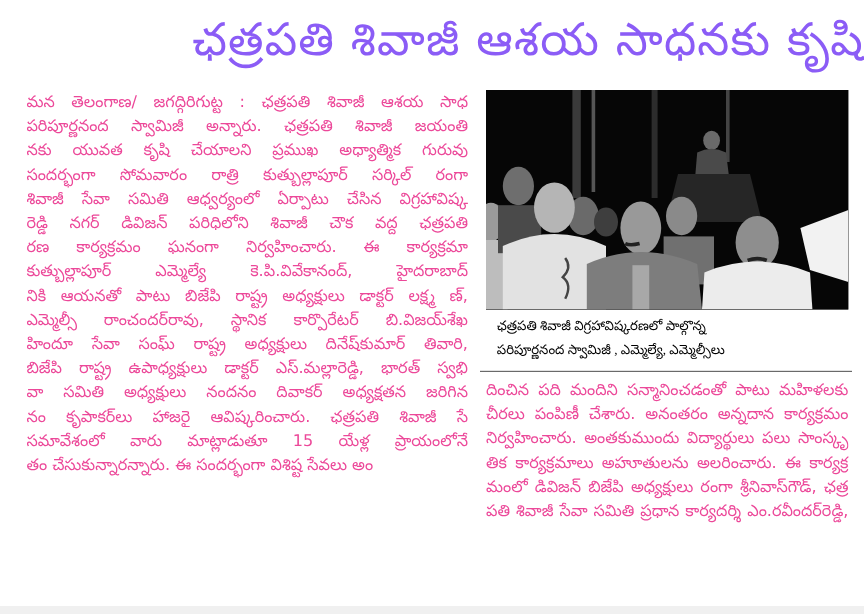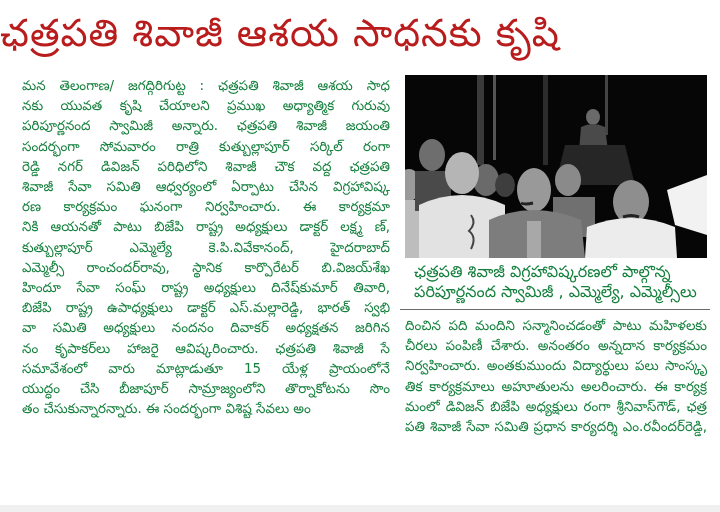--- a/index.html
+++ b/index.html
@@ -5,82 +5,81 @@
   html, body { margin: 0; padding: 0; }
   body {
     width: 720px; height: 512px; overflow: hidden;
     background: #ffffff;
     font-family: "DejaVu Sans", sans-serif;
     color: #1a1a1a;
     position: relative;
   }
   .headline {
     position: absolute; left: 0; top: 4px; width: 720px; height: 58px;
-    text-align: left;
+    text-align: right;
     font-size: 38px; line-height: 58px;
-    font-weight: normal; color: #b91c1c;
+    font-weight: normal; color: #8b5cf6;
     letter-spacing: 1px;
     white-space: nowrap;
   }
   .col {
     position: absolute;
     font-size: 13.4px;
     line-height: 20.2px;
-    color: #15803d;
+    color: #ec4899;
   }
   .col .line {
     display: block; white-space: nowrap;
     text-align: justify; text-align-last: justify;
     overflow: hidden;
   }
   .col .line.last { text-align-last: left; }
   .col-left { left: 22px; top: 76px; width: 368px; }
   .col-right { left: 405px; top: 316px; width: 302px; }
 
   .photo {
     position: absolute; left: 405px; top: 75px; width: 302px; height: 183px;
     background: #050505; overflow: hidden;
   }
   .photo svg { display: block; }
   .caption {
     position: absolute; left: 414px; top: 262px; width: 290px;
-    font-size: 16px; line-height: 20px; color: #15803d;
+    font-size: 11px; line-height: 20px; color: #000000; font-family: Liberation Serif, serif;
   }
   .caption .line { display: block; white-space: nowrap; }
   .divider {
     position: absolute; left: 400px; top: 309px; width: 310px; height: 1px;
     background: #6a6a6a;
   }
   .bottom-band {
     position: absolute; left: 0; top: 505px; width: 720px; height: 7px;
     background: #f0f0f0;
   }
 </style>
 </head>
 <body>
 
 <div class="headline">ఛత్రపతి శివాజీ ఆశయ సాధనకు కృషి</div>
 
 <div class="col col-left" id="leftcol">
     <span class="line">మన తెలంగాణ/ జగద్గిరిగుట్ట : ఛత్రపతి శివాజీ ఆశయ సాధ</span>
+    <span class="line">పరిపూర్ణనంద స్వామిజీ అన్నారు. ఛత్రపతి శివాజీ జయంతి</span>
     <span class="line">నకు యువత కృషి చేయాలని ప్రముఖ అధ్యాత్మిక గురువు</span>
-    <span class="line">పరిపూర్ణనంద స్వామిజీ అన్నారు. ఛత్రపతి శివాజీ జయంతి</span>
     <span class="line">సందర్భంగా సోమవారం రాత్రి కుత్బుల్లాపూర్ సర్కిల్ రంగా</span>
+    <span class="line">శివాజీ సేవా సమితి ఆధ్వర్యంలో ఏర్పాటు చేసిన విగ్రహావిష్క</span>
     <span class="line">రెడ్డి నగర్ డివిజన్ పరిధిలోని శివాజీ చౌక వద్ద ఛత్రపతి</span>
-    <span class="line">శివాజీ సేవా సమితి ఆధ్వర్యంలో ఏర్పాటు చేసిన విగ్రహావిష్క</span>
     <span class="line">రణ కార్యక్రమం ఘనంగా నిర్వహించారు. ఈ కార్యక్రమా</span>
+    <span class="line">కుత్బుల్లాపూర్  ఎమ్మెల్యే  కె.పి.వివేకానంద్,  హైదరాబాద్</span>
     <span class="line">నికి  ఆయనతో పాటు బిజేపి రాష్ట్ర అధ్యక్షులు డాక్టర్ లక్ష్మ ణ్,</span>
-    <span class="line">కుత్బుల్లాపూర్  ఎమ్మెల్యే  కె.పి.వివేకానంద్,  హైదరాబాద్</span>
     <span class="line">ఎమ్మెల్సీ రాంచందర్‌రావు, స్థానిక కార్పొరేటర్ బి.విజయ్‌శేఖ</span>
     <span class="line">హిందూ సేవా సంఘ్ రాష్ట్ర అధ్యక్షులు దినేష్‌కుమార్ తివారి,</span>
     <span class="line">బిజేపి రాష్ట్ర ఉపాధ్యక్షులు డాక్టర్ ఎస్.మల్లారెడ్డి, భారత్ స్వభి</span>
     <span class="line">వా సమితి అధ్యక్షులు నందనం దివాకర్ అధ్యక్షతన జరిగిన</span>
     <span class="line">నం కృపాకర్‌లు హాజరై  ఆవిష్కరించారు. ఛత్రపతి శివాజీ సే</span>
     <span class="line">సమావేశంలో వారు మాట్లాడుతూ 15 యేళ్ల ప్రాయంలోనే</span>
-    <span class="line">యుద్ధం చేసి బీజాపూర్ సామ్రాజ్యంలోని తొర్నాకోటను సొం</span>
     <span class="line last">తం చేసుకున్నారన్నారు. ఈ సందర్భంగా విశిష్ట సేవలు అం</span>
   </div>
 
 <div class="photo">
   <svg width="302" height="183" viewBox="0 0 302 183">
     <rect width="302" height="183" fill="#060606"></rect>
 
     <rect x="72" y="0" width="7" height="90" fill="#3a3a3a"></rect>
     <rect x="88" y="0" width="3" height="85" fill="#555"></rect>
     <rect x="138" y="0" width="5" height="90" fill="#2c2c2c"></rect>

